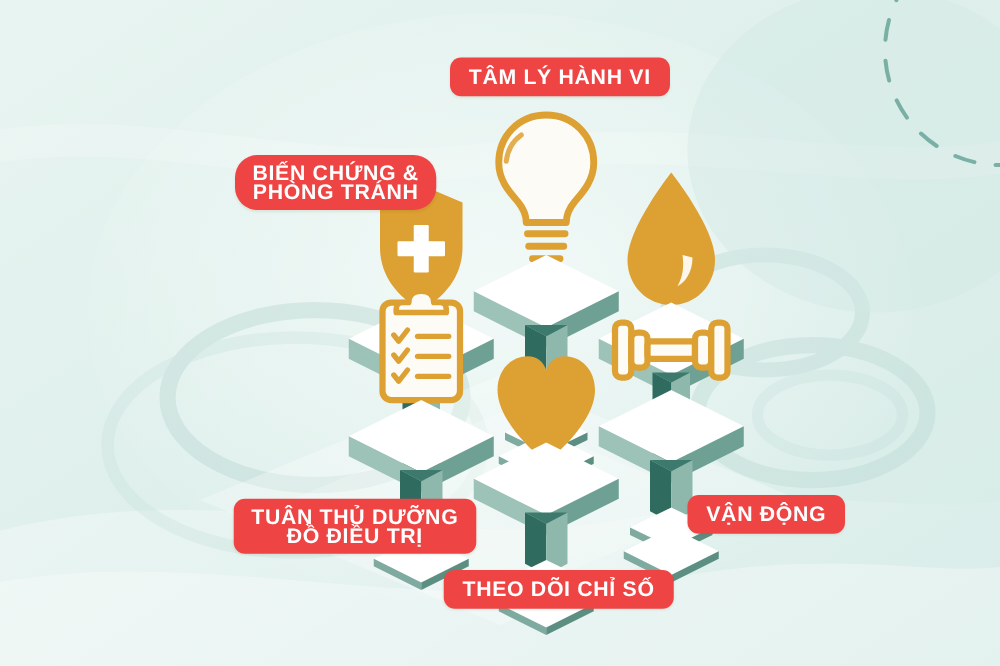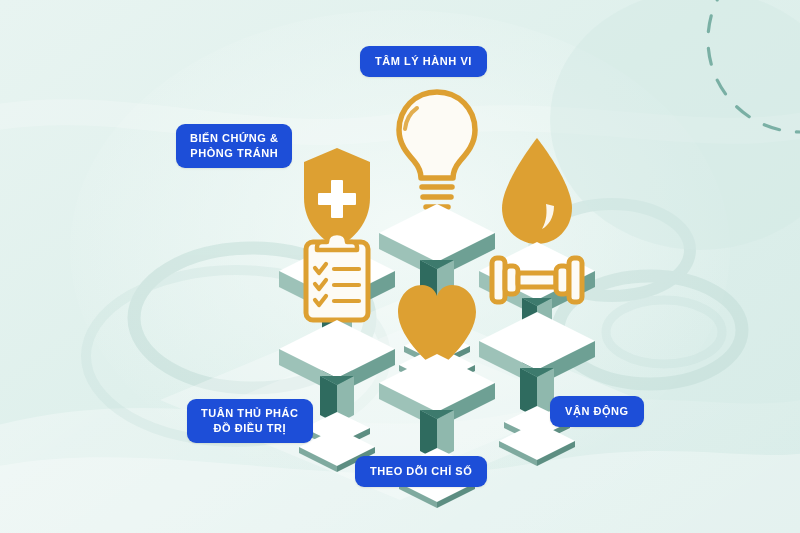--- a/index.html
+++ b/index.html
@@ -20,25 +20,25 @@
   
   .bg-layer { position:absolute; inset:0; width:800px; height:533px; }
 
   
   .pillar { position:absolute; }
   .pillar svg { display:block; overflow:visible; }
 
   
   .chip {
     position:absolute;
-    background:#1d4ed8;
+    background:#ef4444;
     color:#ffffff;
     border-radius:9px;
     font-weight:bold;
-    font-size:11px;
+    font-size:17px;
     letter-spacing:0.55px;
     line-height:15px;
     text-align:center;
     padding:8px 15px;
     white-space:pre-line;
     box-shadow:0 1px 2px rgba(90,70,20,0.10);
   }
   .chip.two { padding:7px 14px; }
 </style>
 </head>
@@ -284,24 +284,24 @@
         <path d="M108 190 L75 206 L75 212 L108 196 Z" fill="#5d8e82"></path>
         <path d="M75 190 L113 209 L75 228 L37 209 Z" fill="#ffffff"></path>
         <path d="M37 209 L75 228 L75 234 L37 215 Z" fill="#7faa9f"></path>
         <path d="M113 209 L75 228 L75 234 L113 215 Z" fill="#5d8e82"></path>
       </g>
     </svg>
   </div>
 
   <div class="chip" style="left:360px; top:46px; z-index:20;">TÂM LÝ HÀNH VI</div>
 
-  <div class="chip two" style="left:176px; top:124px; z-index:20;">BIẾN CHỨNG &amp;
+  <div class="chip two" style="left:188px; top:124px; z-index:20;border-radius:18px;">BIẾN CHỨNG &amp;
 PHÒNG TRÁNH</div>
 
 
-  <div class="chip two" style="left:187px; top:399px; z-index:20;">TUÂN THỦ PHÁC
+  <div class="chip two" style="left:187px; top:399px; z-index:20;">TUÂN THỦ DƯỠNG
 ĐỒ ĐIỀU TRỊ</div>
 
   <div class="chip" style="left:550px; top:396px; z-index:20;text-align:center;">VẬN ĐỘNG</div>
 
   <div class="chip" style="left:355px; top:456px; z-index:20;text-align:center;">THEO DÕI CHỈ SỐ</div>
 
 </div>
 
 </body></html>

